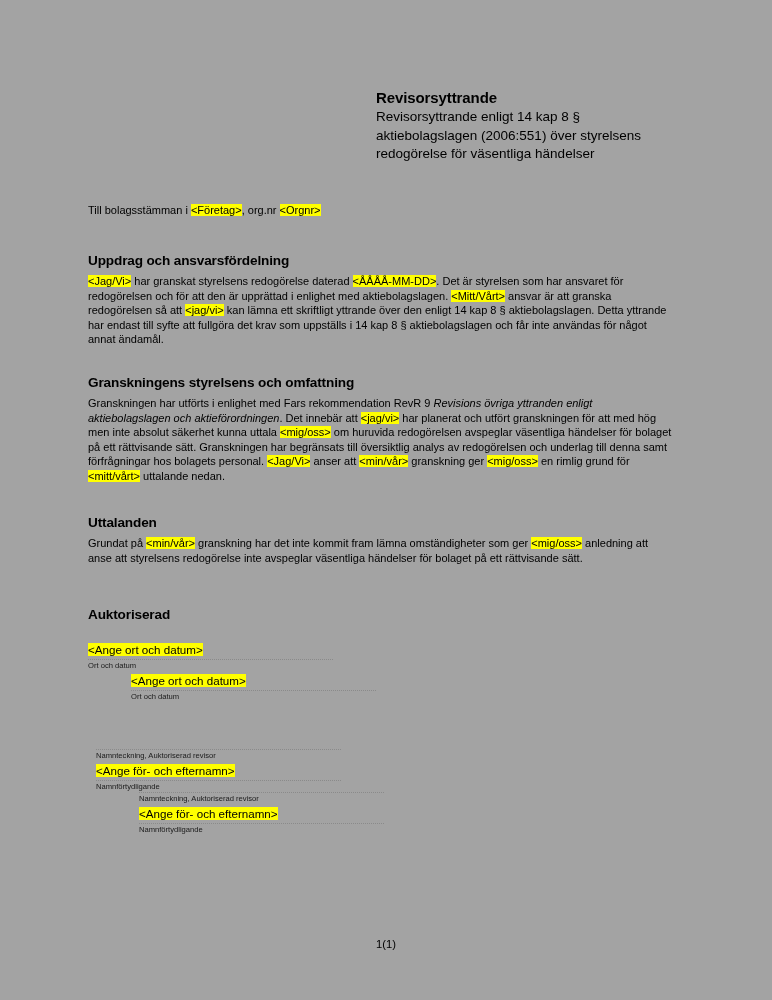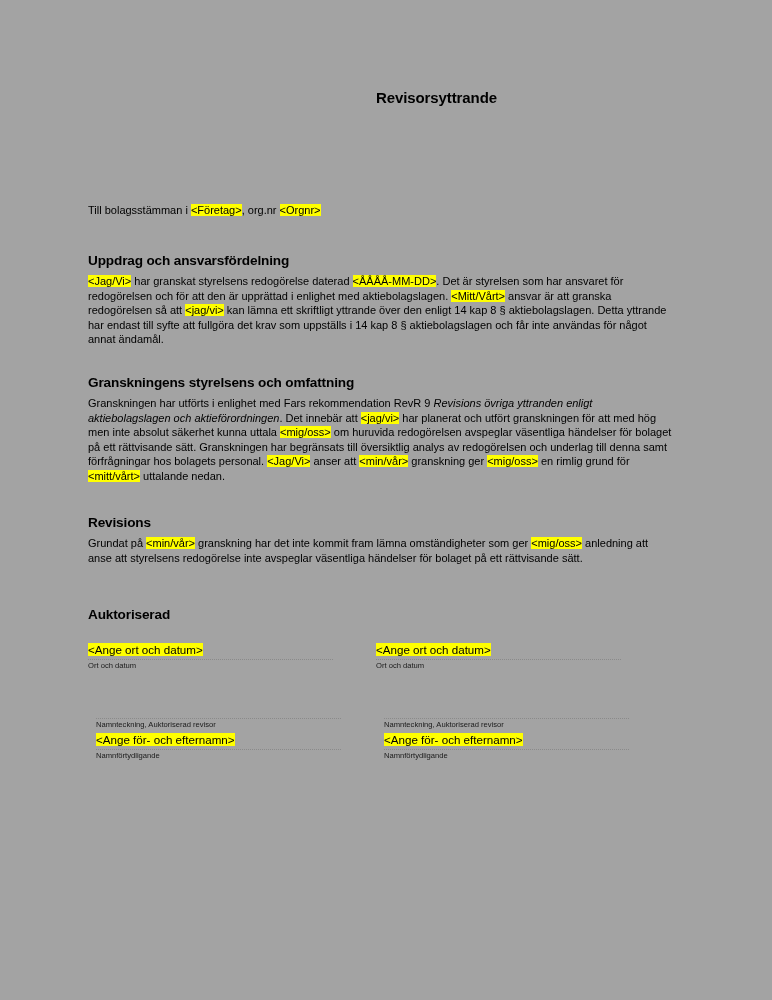--- a/index.html
+++ b/index.html
@@ -87,21 +87,21 @@
 
   
   .sig-area {
     position: absolute;
     left: 88px;
     top: 640px;
     width: 585px;
   }
   .sig-row {
     display: flex;
-    flex-direction: row;
+    flex-direction: column;
     justify-content: flex-start;
   }
   .sig-col {
     width: 245px;
   }
   .sig-col.right {
     margin-left: 43px;
   }
   .sig-value {
     font-size: 11.6px;
@@ -149,38 +149,39 @@
     color: #000000;
   }
 </style>
 </head>
 <body>
 
 <div class="page">
 
   <div class="doc-header">
     <div class="doc-title">Revisorsyttrande</div>
+    <div class="doc-subtitle">Revisorsyttrande enligt 14 kap 8 § aktiebolagslagen (2006:551) över styrelsens redogörelse för väsentliga händelser</div>
   </div>
 
   <div class="recipient body-text">
     <span>Till bolagsstämman i </span><span class="hl">&lt;Företag&gt;</span><span>, org.nr </span><span class="hl">&lt;Orgnr&gt;</span>
   </div>
 
   <div class="section" id="sec-uppdrag">
     <div class="section-title">Uppdrag och ansvarsfördelning</div>
     <p class="body-text"><span class="hl">&lt;Jag/Vi&gt;</span><span> har granskat styrelsens redogörelse daterad </span><span class="hl">&lt;ÅÅÅÅ-MM-DD&gt;</span><span>. Det är styrelsen som har ansvaret för redogörelsen och för att den är upprättad i enlighet med aktiebolagslagen. </span><span class="hl">&lt;Mitt/Vårt&gt;</span><span> ansvar är att granska redogörelsen så att </span><span class="hl">&lt;jag/vi&gt;</span><span> kan lämna ett skriftligt yttrande över den enligt 14 kap 8 § aktiebolagslagen. Detta yttrande har endast till syfte att fullgöra det krav som uppställs i 14 kap 8 § aktiebolagslagen och får inte användas för något annat ändamål.</span></p>
   </div>
 
   <div class="section" id="sec-granskning">
     <div class="section-title">Granskningens styrelsens och omfattning</div>
     <p class="body-text"><span>Granskningen har utförts i enlighet med Fars rekommendation RevR 9 </span><span class="ital">Revisions övriga yttranden enligt aktiebolagslagen och aktieförordningen</span><span>. Det innebär att </span><span class="hl">&lt;jag/vi&gt;</span><span> har planerat och utfört granskningen för att med hög men inte absolut säkerhet kunna uttala </span><span class="hl">&lt;mig/oss&gt;</span><span> om huruvida redogörelsen avspeglar väsentliga händelser för bolaget på ett rättvisande sätt. Granskningen har begränsats till översiktlig analys av redogörelsen och underlag till denna samt förfrågningar hos bolagets personal. </span><span class="hl">&lt;Jag/Vi&gt;</span><span> anser att </span><span class="hl">&lt;min/vår&gt;</span><span> granskning ger </span><span class="hl">&lt;mig/oss&gt;</span><span> en rimlig grund för </span><span class="hl">&lt;mitt/vårt&gt;</span><span> uttalande nedan.</span></p>
   </div>
 
   <div class="section" id="sec-uttalanden">
-    <div class="section-title">Revisions</div>
+    <div class="section-title">Uttalanden</div>
     <p class="body-text"><span>Grundat på </span><span class="hl">&lt;min/vår&gt;</span><span> granskning har det inte kommit fram lämna omständigheter som ger </span><span class="hl">&lt;mig/oss&gt;</span><span> anledning att anse att styrelsens redogörelse inte avspeglar väsentliga händelser för bolaget på ett rättvisande sätt.</span></p>
   </div>
 
   <div class="section" id="sec-underskrifter">
     <div class="section-title">Auktoriserad</div>
   </div>
 
   <div class="sig-area">
 
     <div class="sig-row">
@@ -216,14 +217,17 @@
         <div class="sig-caption">Namnteckning, Auktoriserad revisor</div>
         <span class="sig-value hl">&lt;Ange för- och efternamn&gt;</span>
         <div class="sig-line"></div>
         <div class="sig-caption">Namnförtydligande</div>
       </div>
 
     </div>
 
   </div>
 
+  <div class="footer">
+    <span>1(1)</span>
+  </div>
 
 </div>
 
 </body></html>

